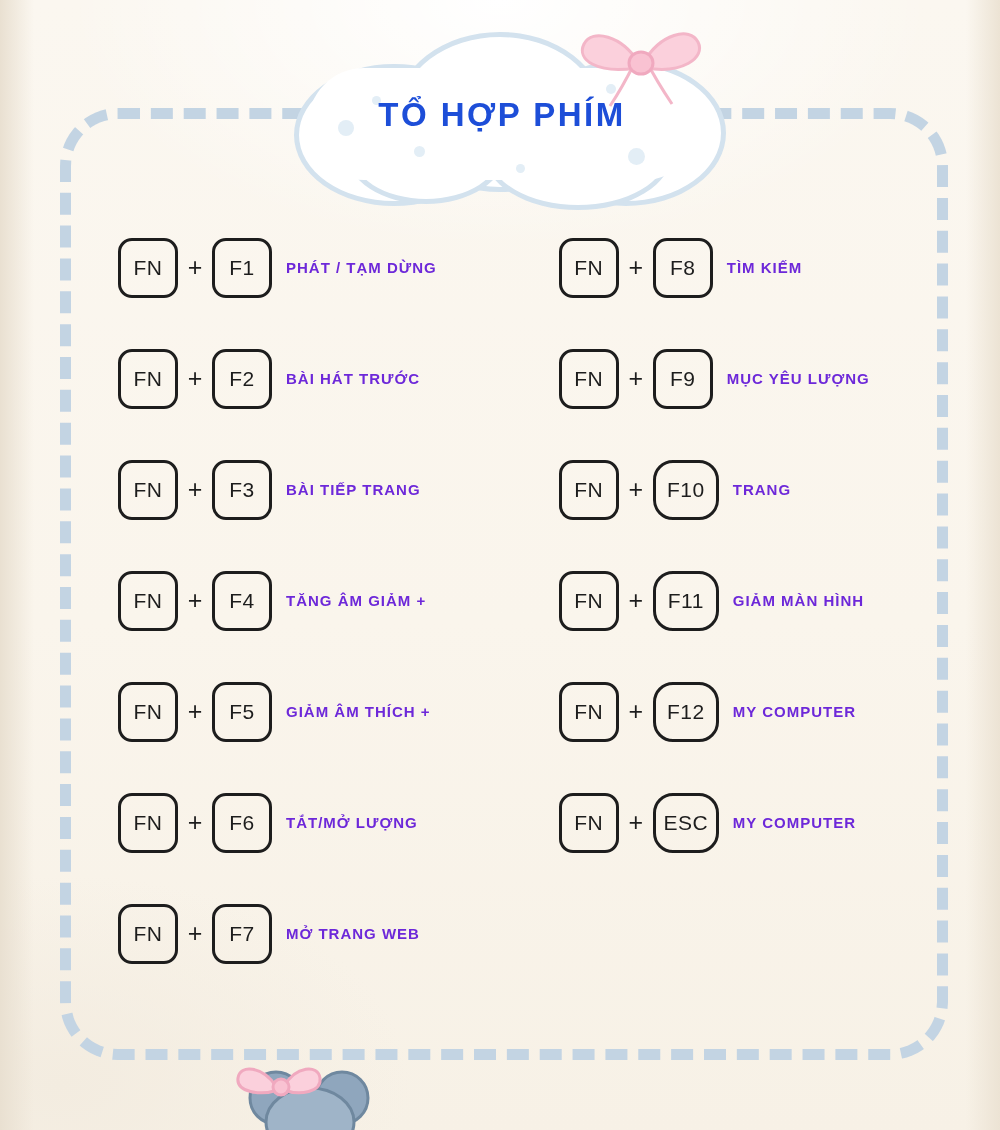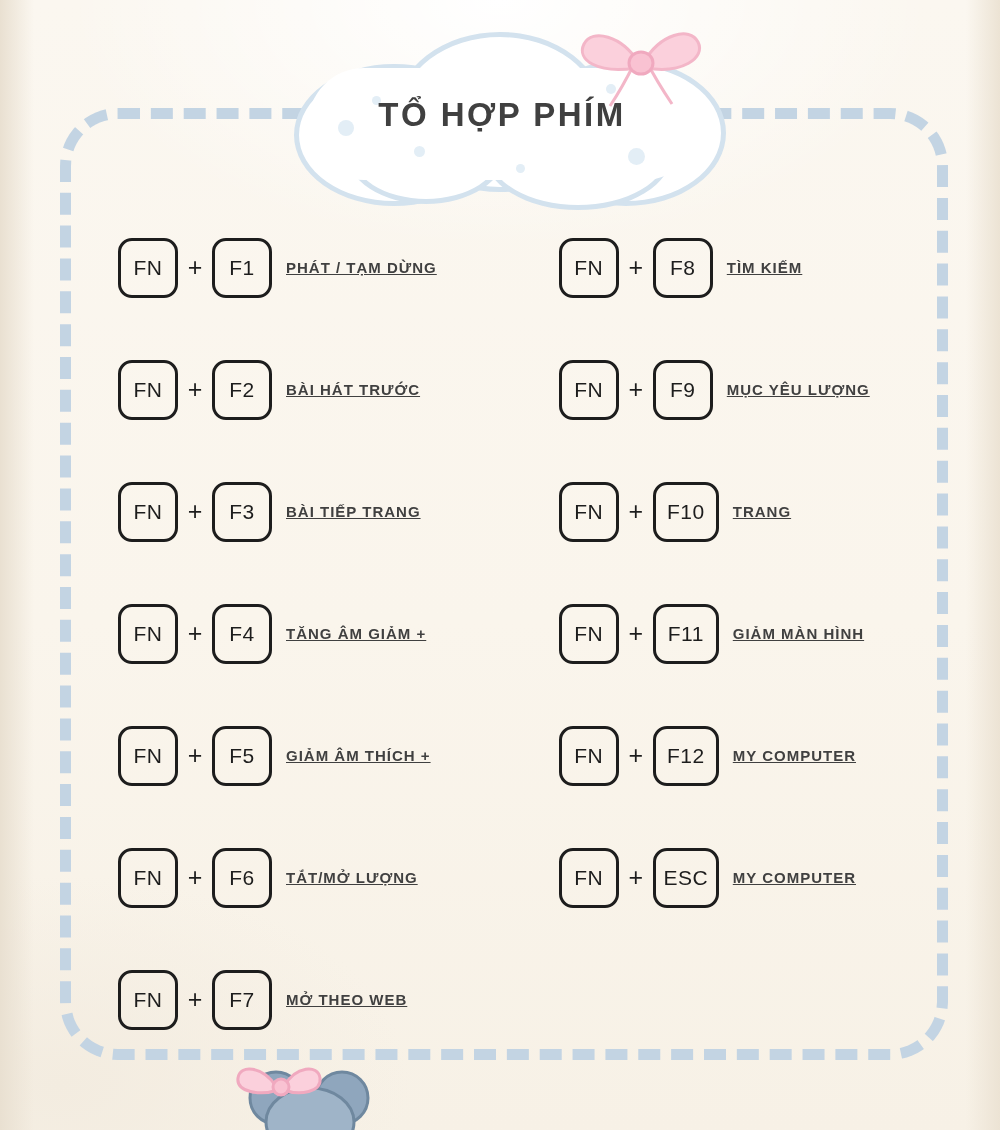--- a/index.html
+++ b/index.html
@@ -88,21 +88,21 @@
 
   .title {
     position: absolute;
     left: 276px;
     top: 96px;
     width: 452px;
     text-align: center;
     font-size: 33px;
     font-weight: bold;
     letter-spacing: 2.5px;
-    color: #404040;
+    color: #1d4ed8;
     z-index: 5;
   }
 
   
   .bow {
     position: absolute;
     left: 576px;
     top: 18px;
     width: 130px;
     height: 92px;
@@ -114,21 +114,21 @@
     position: absolute;
     left: 118px;
     top: 212px;
     width: 800px;
     display: flex;
     gap: 122px;
   }
   .col {
     display: flex;
     flex-direction: column;
-    gap: 11px;
+    gap: 0;
   }
   .row {
     display: flex;
     align-items: center;
     height: 111px;
   }
   .key {
     width: 60px;
     height: 60px;
     border: 3px solid #1d1d1d;
@@ -136,35 +136,34 @@
     display: flex;
     align-items: center;
     justify-content: center;
     font-size: 21px;
     font-weight: 500;
     color: #1d1d1d;
     box-sizing: border-box;
     flex: none;
     letter-spacing: 0.5px;
   }
-  .key.wide { width: 66px; }
+  .key.wide { width: 66px; border-radius: 20px; }
   .plus {
     width: 34px;
     text-align: center;
     font-size: 25px;
     color: #1d1d1d;
   }
   .desc {
     margin-left: 14px;
     font-size: 15px;
     font-weight: bold;
     letter-spacing: 1px;
-    color: #404040;
+    color: #6d28d9;
     white-space: nowrap;
-    text-decoration: underline;
   }
 
   
   .minnie {
     position: absolute;
     left: 214px;
     bottom: -4px;
     width: 196px;
     height: 70px;
   }
@@ -239,21 +238,21 @@
     <div class="row">
       <div class="key">FN</div>
       <div class="plus">+</div>
       <div class="key">F6</div>
       <div class="desc">TẮT/MỞ LƯỢNG</div>
     </div>
     <div class="row">
       <div class="key">FN</div>
       <div class="plus">+</div>
       <div class="key">F7</div>
-      <div class="desc">MỞ THEO WEB</div>
+      <div class="desc">MỞ TRANG WEB</div>
     </div>
   </div>
 
   <div class="col">
     <div class="row">
       <div class="key">FN</div>
       <div class="plus">+</div>
       <div class="key">F8</div>
       <div class="desc">TÌM KIẾM</div>
     </div>

